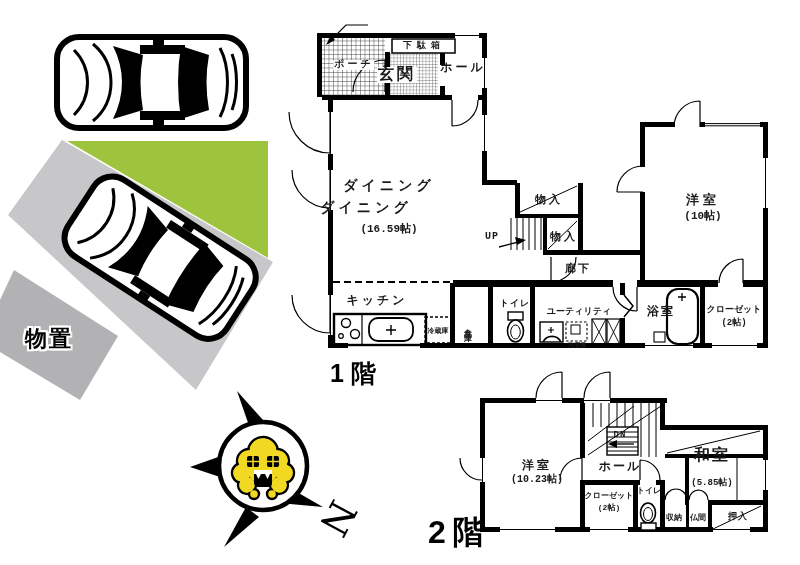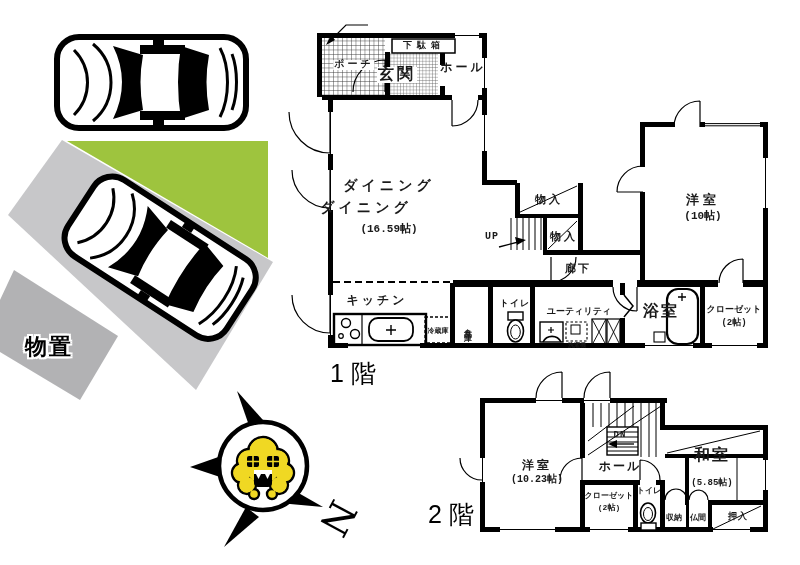--- a/index.html
+++ b/index.html
@@ -3,24 +3,24 @@
 <meta charset="utf-8">
 <style>
   html,body{margin:0;padding:0;background:#fff;}
   .stage{position:relative;width:800px;height:565px;background:#fff;overflow:hidden;
          font-family:"Liberation Sans",sans-serif;}
   .stage svg{position:absolute;left:0;top:0;}
   .lbl{position:absolute;transform:translate(-50%,-50%);font-weight:bold;color:#1a1a1a;
        white-space:nowrap;line-height:1;font-family:Liberation Mono, monospace;}
   .bgw{background:#fff;padding:0 1px;}
   .vert{writing-mode:vertical-rl;}
-  .floorname{position:absolute;transform:none;font-weight:normal;color:#000;text-align:right;}
+  .floorname{position:absolute;transform:none;font-weight:bold;color:#000;text-align:right;}
   .shed{position:absolute;font-weight:bold;color:#000;
         text-shadow:-2px -2px 0 #fff,2px -2px 0 #fff,-2px 2px 0 #fff,2px 2px 0 #fff,
-                    0 -2px 0 #fff,0 2px 0 #fff,-2px 0 0 #fff,2px 0 0 #fff;margin-top:8px;}
+                    0 -2px 0 #fff,0 2px 0 #fff,-2px 0 0 #fff,2px 0 0 #fff;}
   .north{position:absolute;transform:translate(-50%,-50%) rotate(118deg);
          font-family:"DejaVu Serif",serif;color:#000;}
 </style>
 </head>
 <body>
 
 <div class="stage">
 
 <svg width="800" height="565" viewBox="0 0 800 565">
   <defs>
@@ -310,32 +310,32 @@
 <span class="lbl" style="left:492px;top:237px;font-size:10px;letter-spacing:1px">UP</span>
 <span class="lbl" style="left:578px;top:269px;font-size:11px;letter-spacing:2px">廊下</span>
 <span class="lbl" style="left:703px;top:200px;font-size:13px;letter-spacing:4px">洋室</span>
 <span class="lbl" style="left:703px;top:216px;font-size:11px">(10帖)</span>
 <span class="lbl" style="left:377px;top:301px;font-size:12px;letter-spacing:3px">キッチン</span>
 <span class="lbl" style="left:438px;top:331px;font-size:7px">冷蔵庫</span>
 <span class="lbl vert" style="left:467px;top:325px;font-size:8px;letter-spacing:2px">食品庫</span>
 <span class="lbl" style="left:515px;top:304px;font-size:9px;letter-spacing:1px">トイレ</span>
 <span class="lbl" style="left:579px;top:312px;font-size:9px">ユーティリティ</span>
 <span class="lbl" style="left:577px;top:346px;font-size:6px">洗濯機</span>
-<span class="lbl" style="left:661px;top:312px;font-size:16px;letter-spacing:2px">浴室</span>
+<span class="lbl" style="left:661px;top:312px;font-size:12px;letter-spacing:2px">浴室</span>
 <span class="lbl" style="left:734px;top:310px;font-size:9px">クローゼット</span>
 <span class="lbl" style="left:734px;top:323px;font-size:9px">(2帖)</span>
 <span class="floorname" style="left:330px;top:357px;font-size:25px;letter-spacing:7px">1階</span>
 
 <span class="lbl" style="left:620px;top:435px;font-size:9px;letter-spacing:1px">DN</span>
 <span class="lbl" style="left:537px;top:466px;font-size:12px;letter-spacing:3px">洋室</span>
 <span class="lbl" style="left:537px;top:480px;font-size:10px">(10.23帖)</span>
 <span class="lbl" style="left:620px;top:467px;font-size:12px;letter-spacing:2px">ホール</span>
 <span class="lbl" style="left:609px;top:496px;font-size:8px">クローゼット</span>
 <span class="lbl" style="left:609px;top:508px;font-size:8px">(2帖)</span>
 <span class="lbl" style="left:649px;top:491px;font-size:8px">トイレ</span>
 <span class="lbl" style="left:712px;top:456px;font-size:16px;letter-spacing:2px">和室</span>
 <span class="lbl" style="left:712px;top:483px;font-size:9px">(5.85帖)</span>
 <span class="lbl" style="left:674px;top:518px;font-size:8px">収納</span>
 <span class="lbl" style="left:698px;top:518px;font-size:8px">仏間</span>
 <span class="lbl" style="left:738px;top:517px;font-size:9px;letter-spacing:1px">押入</span>
-<span class="floorname" style="left:428px;top:498px;font-size:25px;letter-spacing:7px">2階</span>
+<span class="floorname" style="left:428px;top:511px;font-size:32px;letter-spacing:7px">2階</span>
 
 </div>
 
 </body></html>

